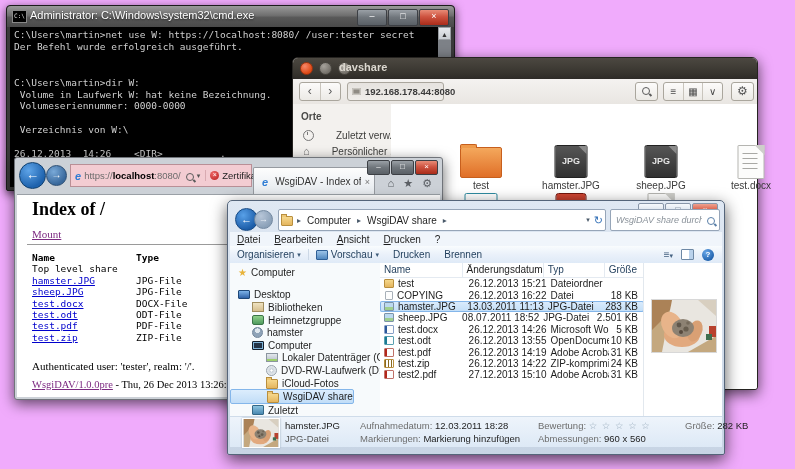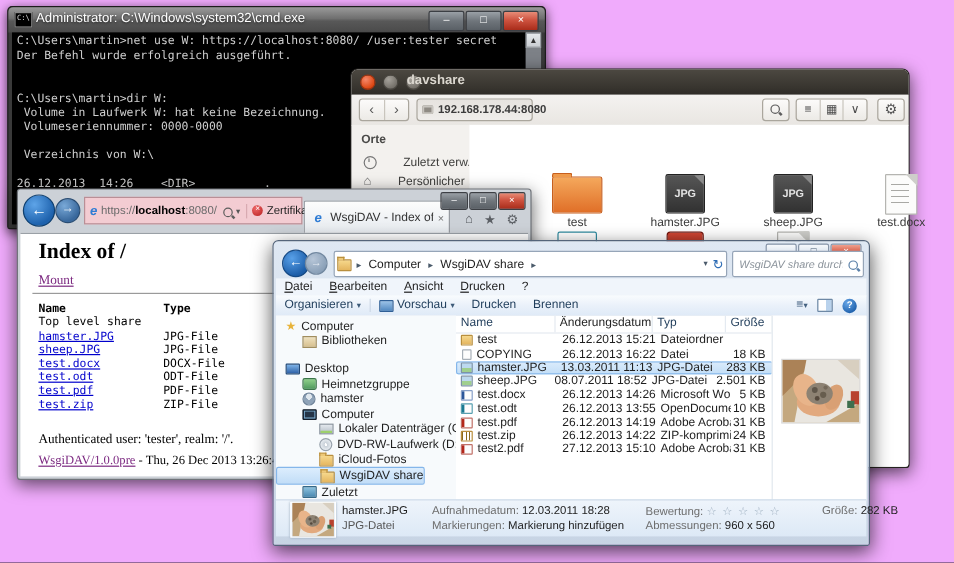--- a/index.html
+++ b/index.html
@@ -492,27 +492,27 @@
         <span class="ppane"></span>
         <span class="helpc">?</span>
       </span>
     </div>
     <div class="body">
       <div class="tree">
         <div class="titem d0">
             <span class="ti ti-star">★</span>
             <span>Computer</span>
           </div>
+        <div class="titem d0 gap">
+            <span class="ti ti-desk"></span>
+            <span>Desktop</span>
+          </div>
         <div class="titem d1">
             <span class="ti ti-lib"></span>
             <span>Bibliotheken</span>
-          </div>
-        <div class="titem d0 gap">
-            <span class="ti ti-desk"></span>
-            <span>Desktop</span>
           </div>
         <div class="titem d1">
             <span class="ti ti-home"></span>
             <span>Heimnetzgruppe</span>
           </div>
         <div class="titem d1">
             <span class="ti ti-user"></span>
             <span>hamster</span>
           </div>
         <div class="titem d1">

